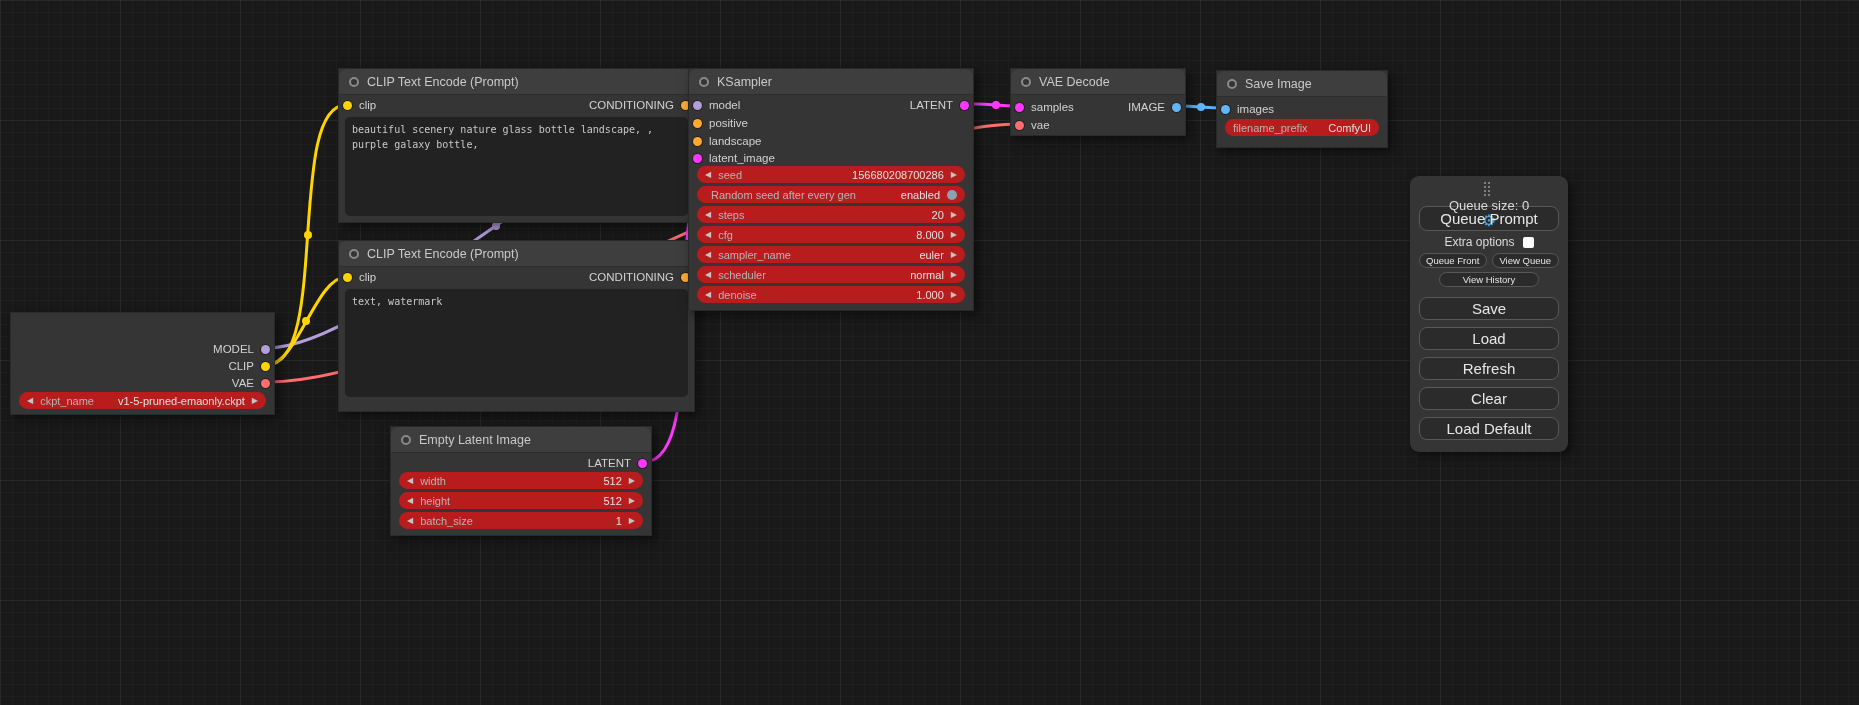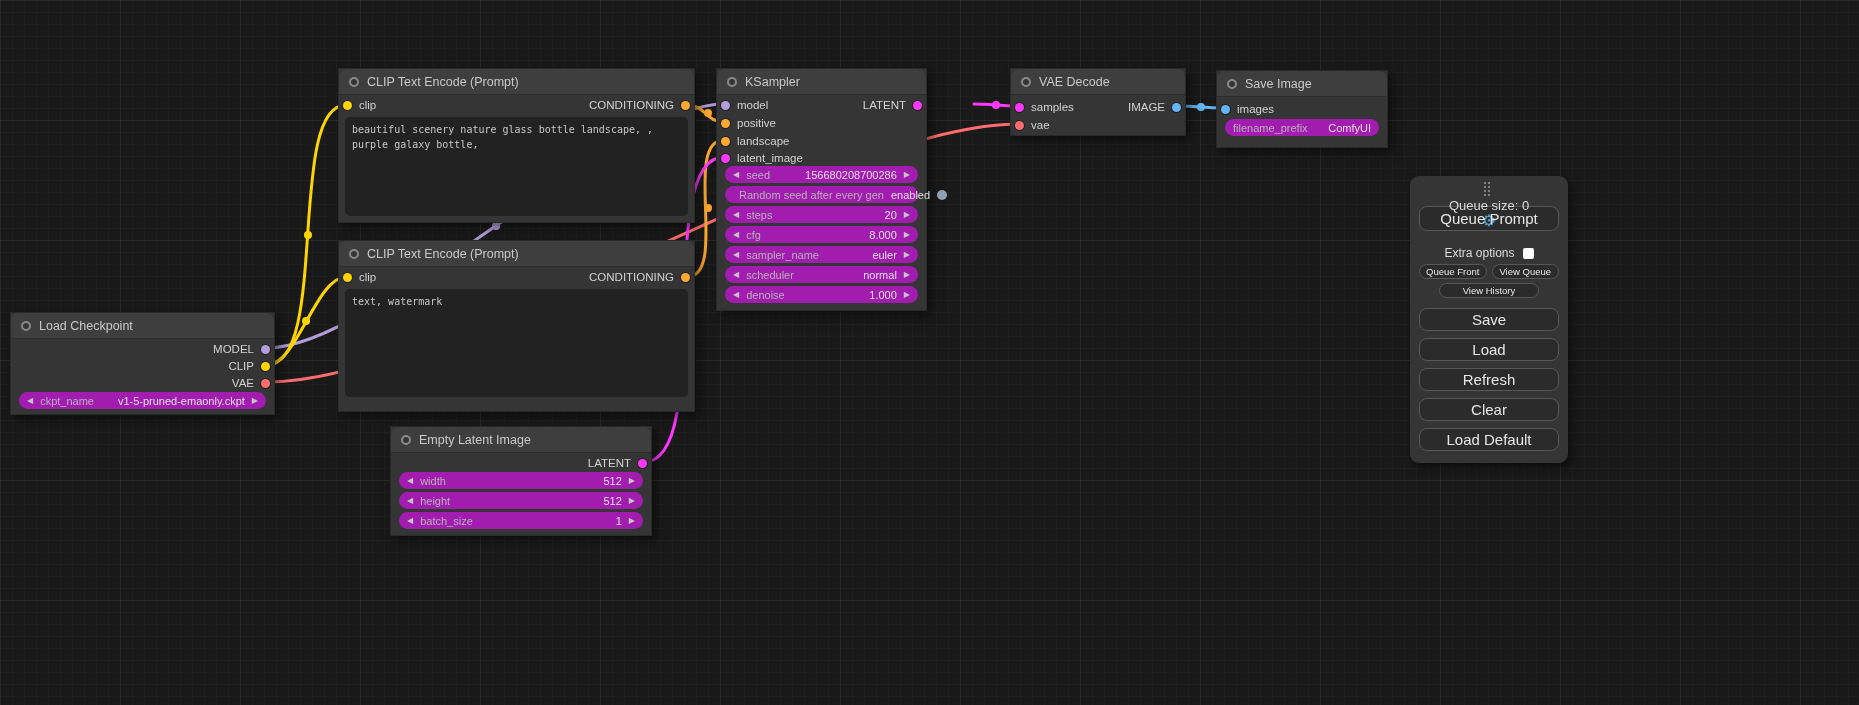--- a/index.html
+++ b/index.html
@@ -42,21 +42,21 @@
   .slot.out .dot { margin-left:7px; }
   .dot-model { background:#B39DDB; }
   .dot-clip  { background:#FFD500; }
   .dot-vae   { background:#FF6E6E; }
   .dot-cond  { background:#FFA931; }
   .dot-latent{ background:#FF38FF; }
   .dot-image { background:#64B5F6; }
 
   .widget {
     position:absolute; left:8px; right:8px; height:17px;
-    background:#a21caf; border-radius:9px;
+    background:#b91c1c; border-radius:9px;
     display:flex; align-items:center; gap:7px; padding:0 8px;
     font-size:11px; color:#c0c0c0; cursor:pointer;
   }
   .widget .arrow { font-size:8px; color:#c4c4c4; line-height:1; cursor:pointer; }
   .widget .wlabel { color:#b5b5b5; white-space:nowrap; }
   .widget .wvalue { margin-left:auto; color:#e0e0e0; white-space:nowrap; }
   .widget.toggle { padding-left:14px; }
   .toggle-dot { width:10px; height:10px; border-radius:50%; background:#8Ea0b4; flex:none; cursor:pointer; }
 
   textarea.prompt-text {
@@ -75,21 +75,21 @@
   .menu-header { display:flex; align-items:center; height:20px; margin-bottom:4px;flex-direction:column; }
   .drag-handle { display:grid; grid-template-columns:repeat(2,4px); grid-auto-rows:4px; margin-right:2px; cursor:grab; }
   .drag-handle i { width:2px; height:2px; border-radius:50%; background:#9a9a9a; }
   .queue-size { flex:1; text-align:center; color:#dcdcdc; font-size:13px; }
   .gear { color:#4FAADC; font-size:16px; cursor:pointer; line-height:1; }
   .btn {
     display:block; width:100%; background:#2b2b2b; border:1px solid #585858;
     border-radius:8px; color:#e6e6e6; font-size:15px; font-family:inherit;
     padding:2px 0; cursor:pointer; text-align:center;
   }
-  .btn.queue { padding:3px 0; margin-bottom:15px; }
+  .btn.queue { padding:3px 0; margin-bottom:4px; }
   .extra-row { display:flex; align-items:center; justify-content:center; gap:8px; color:#dcdcdc; font-size:12px; margin:4px 0; }
   .checkbox { width:11px; height:11px; background:#ffffff; border-radius:2px; display:inline-block; cursor:pointer; }
   .small-row { display:flex; gap:5px; margin-bottom:4px; }
   .btn.small { font-size:9.5px; padding:1px 4px; border-radius:8px; }
   .small-row.center { justify-content:center; }
   .small-row.center .btn.small { width:72%; }
   .btn.big { margin-top:7px;text-align:center; }
   .btn.big.first { margin-top:10px; }
 </style>
 </head>
@@ -113,24 +113,20 @@
     <circle cx="496" cy="226" r="4" fill="#B39DDB"></circle>
     <circle cx="642" cy="253" r="4" fill="#FF6E6E"></circle>
     <circle cx="708" cy="113" r="4" fill="#FFA931"></circle>
     <circle cx="708" cy="208" r="4" fill="#FFA931"></circle>
     <circle cx="684" cy="310" r="4" fill="#FF38FF"></circle>
     <circle cx="996" cy="105" r="4" fill="#FF38FF"></circle>
     <circle cx="1201" cy="107" r="4" fill="#64B5F6"></circle>
   </svg>
 
   <div class="node" style="left:10px; top:312px; width:265px; height:103px;">
-    <div class="node-header">
-      <span class="collapse-dot"></span>
-      <span class="node-title">Load Checkpoint</span>
-    </div>
     <div class="slot out" style="top:28px;">
       <span>MODEL</span>
       <span class="dot dot-model"></span>
     </div>
     <div class="slot out" style="top:45px;">
       <span>CLIP</span>
       <span class="dot dot-clip"></span>
     </div>
     <div class="slot out" style="top:62px;">
       <span>VAE</span>
@@ -198,21 +194,21 @@
       <span class="arrow">▶</span>
     </div>
     <div class="widget" style="top:85px;">
       <span class="arrow">◀</span>
       <span class="wlabel">batch_size</span>
       <span class="wvalue">1</span>
       <span class="arrow">▶</span>
     </div>
   </div>
 
-  <div class="node" style="left:716px; top:68px; width:211px; height:243px;">
+  <div class="node" style="left:688px; top:68px; width:286px; height:243px;">
     <div class="node-header">
       <span class="collapse-dot"></span>
       <span class="node-title">KSampler</span>
     </div>
     <div class="slot in" style="top:28px;">
       <span class="dot dot-model"></span>
       <span>model</span>
     </div>
     <div class="slot in" style="top:46px;">
       <span class="dot dot-cond"></span>

